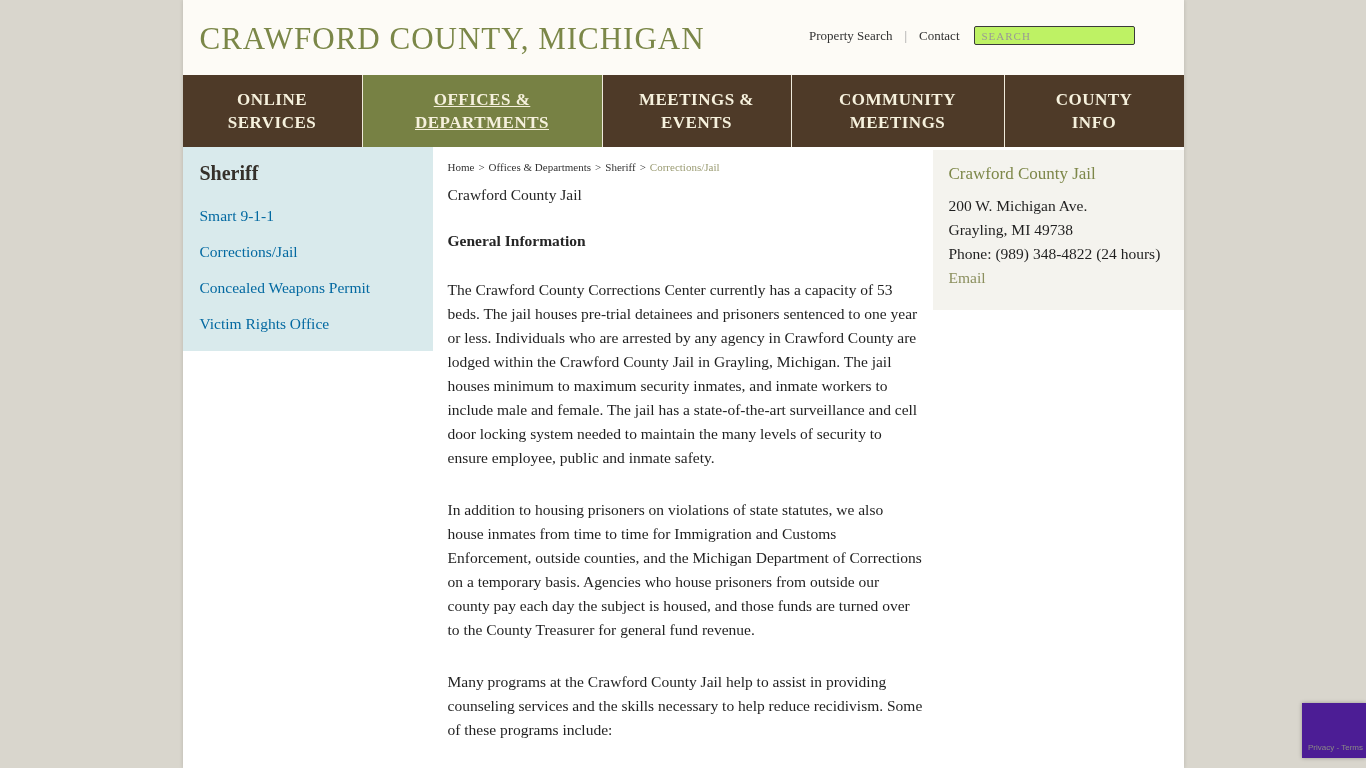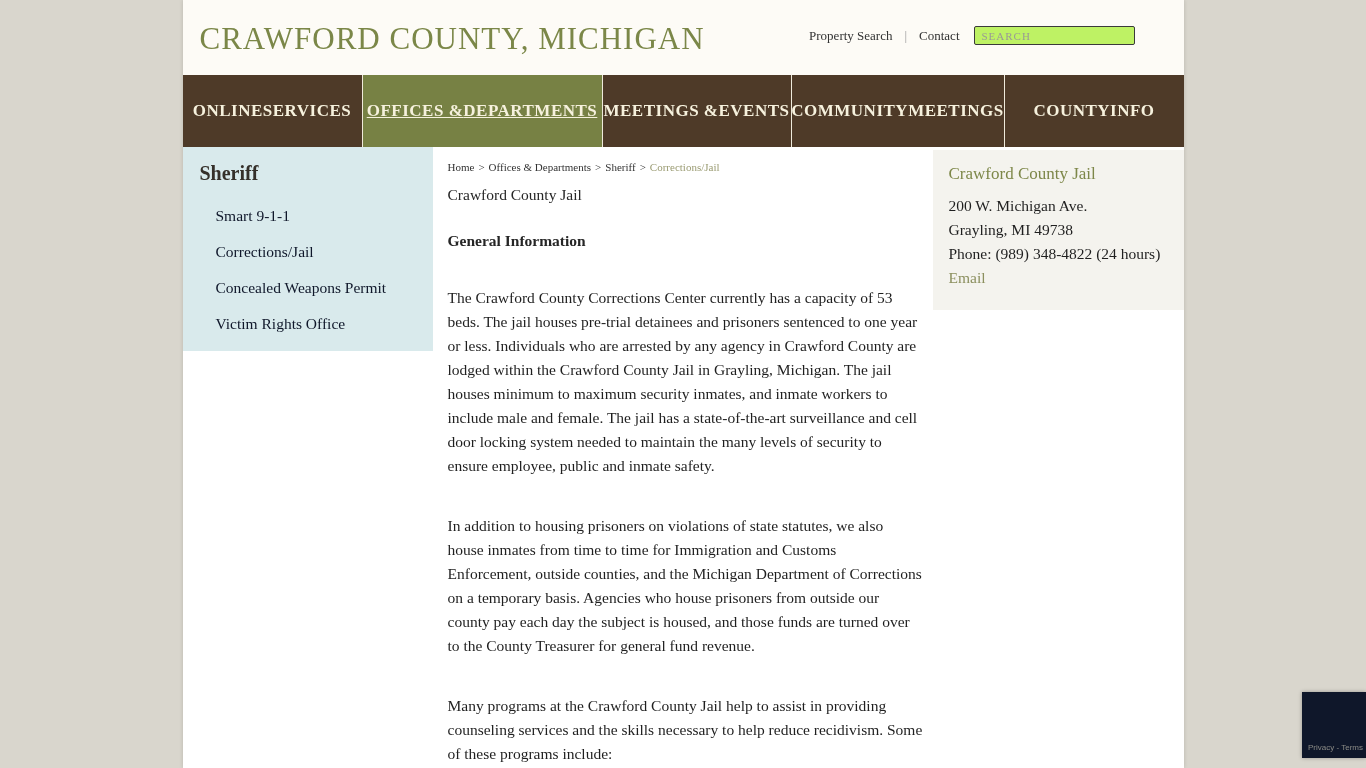--- a/index.html
+++ b/index.html
@@ -70,21 +70,21 @@
   }
   .nav-tab {
     background: #4e3a28;
     color: #f6f1dd;
     font-weight: bold;
     font-size: 17px;
     letter-spacing: 0.5px;
     line-height: 1.38;
     text-align: center;
     display: flex;
-    flex-direction: row;
+    flex-direction: column;
     align-items: center;
     justify-content: center;
     cursor: pointer;
   }
   .nav-tab + .nav-tab { border-left: 1px solid #efeadb; }
   .nav-tab.active { background: #778144; }
   .t1 { width: 179px; } .t2 { width: 240px; text-decoration: underline; } .t3 { width: 189px; }
   .t4 { width: 213px; } .t5 { width: 180px; }
 
   
@@ -98,41 +98,40 @@
     background: #d9eaec;
     padding: 15px 10px 0 17px;
   }
   .left-sidebar h2 {
     font-size: 20px;
     color: #35302a;
     margin-bottom: 22px;
   }
   .side-item {
     font-size: 15.5px;
-    color: #0f172a;
+    color: #0369a1;
     margin-bottom: 18px;
     cursor: pointer;
-    margin-left: 16px;
   }
 
   .main-col {
     margin-left: 265px;
     width: 475px;
     padding-top: 14px;
   }
   .breadcrumb { font-size: 11px; color: #333333; }
   .crumb { cursor: pointer; }
   .crumb-sep { margin: 0 4px; }
   .crumb-current { color: #9a9b72; }
   .page-title { font-size: 15.5px; font-weight: normal; margin-top: 13px; color: #262626; }
   .section-heading { font-size: 15.5px; font-weight: bold; margin-top: 28px; }
   .main-col p {
     font-size: 15.5px;
     line-height: 24px;
-    margin-top: 36px;
+    margin-top: 28px;
     color: #1f1f1f;
   }
   .main-col ul { margin-top: 20px; padding-left: 23px; }
   .main-col li { font-size: 15.5px; line-height: 24px; color: #1f1f1f; }
 
   .contact-box {
     position: absolute;
     left: 750px; top: 3px;
     width: 251px;
     height: 160px;
@@ -147,22 +146,22 @@
   }
   .contact-line { font-size: 15.5px; line-height: 24px; color: #1f1f1f; }
   .email-link { color: #8b8f5e; cursor: pointer; }
 
   
   .recaptcha-badge {
     position: fixed;
     right: 0;
     bottom: 10px;
     width: 64px;
-    height: 66px;
-    background: #0f172a;
+    height: 55px;
+    background: #4c1d95;
     box-shadow: 0 0 4px rgba(0,0,0,0.3);
   }
   .recaptcha-links {
     position: absolute;
     left: 6px;
     bottom: 6px;
     font-family: "Liberation Sans", sans-serif;
     font-size: 8px;
     color: #8a8a85;
     white-space: nowrap;

